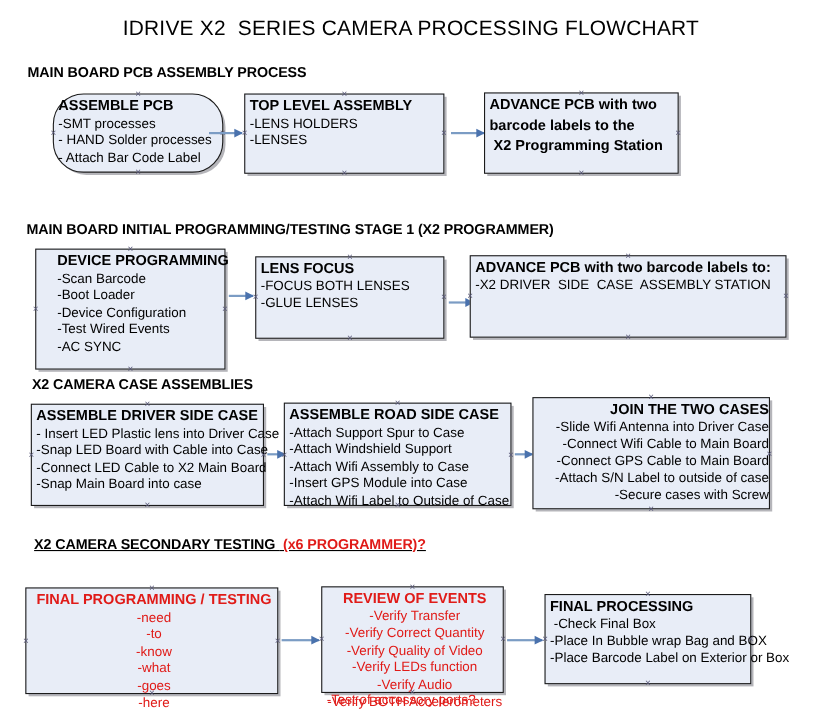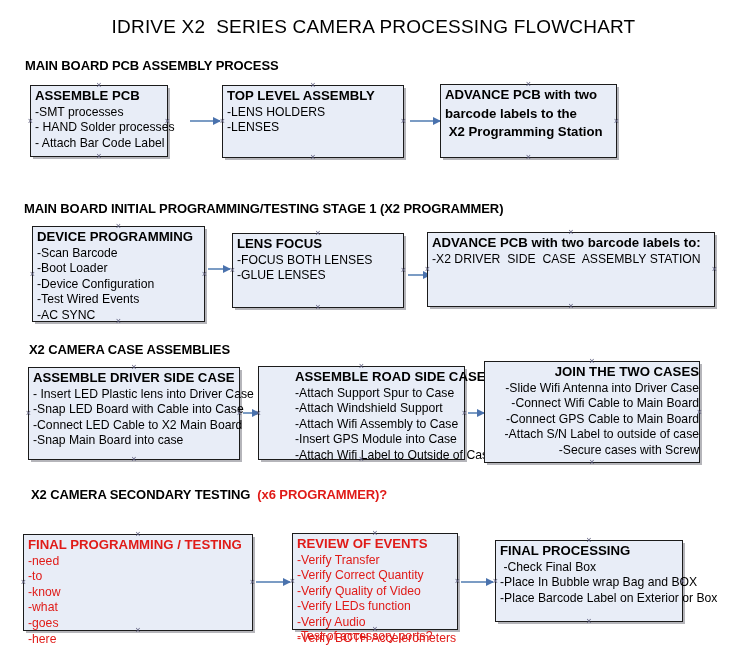--- a/index.html
+++ b/index.html
@@ -58,21 +58,21 @@
     white-space: pre;
     padding: 2px 0 1px 4px;
   }
   .node .n-line {
     display: block;
     font-size: 12.2px;
     line-height: 1.28;
     white-space: pre;
     padding-left: 4px;
   }
-  .node.red .n-title, .node.red .n-line { color: #e01b18; }
+  .node.red .n-title, .node.red .n-line { color: #e01b18; text-align: center; }
   .node .n-line.overflow {
     position: absolute;
     left: 0;
     bottom: -16px;
     padding-left: 4px;
   }
   
   .handle {
     position: absolute;
     width: 7px; height: 7px;
@@ -102,21 +102,21 @@
 </style>
 </head>
 <body>
 
 <div class="canvas">
 
   <div class="doc-title">IDRIVE X2  SERIES CAMERA PROCESSING FLOWCHART</div>
 
   <div class="section-title" style="left:25px; top:58px;"><span>MAIN BOARD PCB ASSEMBLY PROCESS</span></div>
 
-  <div class="node" style="left:30px; top:85px; width:138px; height:72px;">
+  <div class="node" style="left:48px; top:85px; width:155px; height:72px;border-radius:28px;">
     <span class="n-title">ASSEMBLE PCB</span>
     <span class="n-line">-SMT processes</span>
     <span class="n-line">- HAND Solder processes</span>
     <span class="n-line">- Attach Bar Code Label</span>
     <span class="handle" style="left:50%; top:-4px; margin-left:-3.5px;"></span>
     <span class="handle" style="left:50%; bottom:-4px; margin-left:-3.5px;"></span>
     <span class="handle" style="left:-4px; top:50%; margin-top:-3.5px;"></span>
     <span class="handle" style="right:-4px; top:50%; margin-top:-3.5px;"></span>
   </div>
 
@@ -138,21 +138,21 @@
     <span class="n-title">ADVANCE PCB with two</span>
     <span class="n-title">barcode labels to the</span>
     <span class="n-title"> X2 Programming Station</span>
     <span class="handle" style="left:50%; top:-4px; margin-left:-3.5px;"></span>
     <span class="handle" style="left:50%; bottom:-4px; margin-left:-3.5px;"></span>
     <span class="handle" style="right:-4px; top:50%; margin-top:-3.5px;"></span>
   </div>
 
   <div class="section-title" style="left:24px; top:201px;"><span>MAIN BOARD INITIAL PROGRAMMING/TESTING STAGE 1 (X2 PROGRAMMER)</span></div>
 
-  <div class="node" style="left:32px; top:226px; width:173px; height:96px;">
+  <div class="node" style="left:32px; top:226px; width:173px; height:110px;padding-left:15px;">
     <span class="n-title">DEVICE PROGRAMMING</span>
     <span class="n-line">-Scan Barcode</span>
     <span class="n-line">-Boot Loader</span>
     <span class="n-line">-Device Configuration</span>
     <span class="n-line">-Test Wired Events</span>
     <span class="n-line">-AC SYNC</span>
     <span class="handle" style="left:50%; top:-4px; margin-left:-3.5px;"></span>
     <span class="handle" style="left:50%; bottom:-4px; margin-left:-3.5px;"></span>
     <span class="handle" style="left:-4px; top:50%; margin-top:-3.5px;"></span>
     <span class="handle" style="right:-4px; top:50%; margin-top:-3.5px;"></span>
@@ -190,21 +190,21 @@
     <span class="n-line">-Connect LED Cable to X2 Main Board</span>
     <span class="n-line">-Snap Main Board into case</span>
     <span class="handle" style="left:50%; top:-4px; margin-left:-3.5px;"></span>
     <span class="handle" style="left:50%; bottom:-4px; margin-left:-3.5px;"></span>
     <span class="handle" style="left:-4px; top:50%; margin-top:-3.5px;"></span>
     <span class="handle" style="right:-4px; top:50%; margin-top:-3.5px;"></span>
   </div>
 
   <div class="conn" style="left:243px; top:412px; width:16px;"></div>
 
-  <div class="node" style="left:258px; top:366px; width:207px; height:94px;padding-left:32px;">
+  <div class="node" style="left:258px; top:366px; width:207px; height:94px;">
     <span class="n-title">ASSEMBLE ROAD SIDE CASE</span>
     <span class="n-line">-Attach Support Spur to Case</span>
     <span class="n-line">-Attach Windshield Support</span>
     <span class="n-line">-Attach Wifi Assembly to Case</span>
     <span class="n-line">-Insert GPS Module into Case</span>
     <span class="n-line">-Attach Wifi Label to Outside of Case</span>
     <span class="handle" style="left:50%; top:-4px; margin-left:-3.5px;"></span>
     <span class="handle" style="left:50%; bottom:-4px; margin-left:-3.5px;"></span>
     <span class="handle" style="left:-4px; top:50%; margin-top:-3.5px;"></span>
     <span class="handle" style="right:-4px; top:50%; margin-top:-3.5px;"></span>
@@ -217,21 +217,21 @@
     <span class="n-line">-Slide Wifi Antenna into Driver Case</span>
     <span class="n-line">-Connect Wifi Cable to Main Board</span>
     <span class="n-line">-Connect GPS Cable to Main Board</span>
     <span class="n-line">-Attach S/N Label to outside of case</span>
     <span class="n-line">-Secure cases with Screw</span>
     <span class="handle" style="left:50%; top:-4px; margin-left:-3.5px;"></span>
     <span class="handle" style="left:50%; bottom:-4px; margin-left:-3.5px;"></span>
     <span class="handle" style="right:-4px; top:50%; margin-top:-3.5px;"></span>
   </div>
 
-  <div class="section-title" style="left:31px; top:487px;"><span>X2 CAMERA SECONDARY TESTING </span><span class="accent"> (x6 PROGRAMMER)?</span></div>
+  <div class="section-title" style="left:31px; top:487px;text-decoration:underline;"><span>X2 CAMERA SECONDARY TESTING </span><span class="accent"> (x6 PROGRAMMER)?</span></div>
 
   <div class="node red" style="left:23px; top:534px; width:230px; height:97px;">
     <span class="n-title">FINAL PROGRAMMING / TESTING</span>
     <span class="n-line">-need</span>
     <span class="n-line">-to</span>
     <span class="n-line">-know</span>
     <span class="n-line">-what</span>
     <span class="n-line">-goes</span>
     <span class="n-line">-here</span>
     <span class="handle" style="left:50%; top:-4px; margin-left:-3.5px;"></span>

